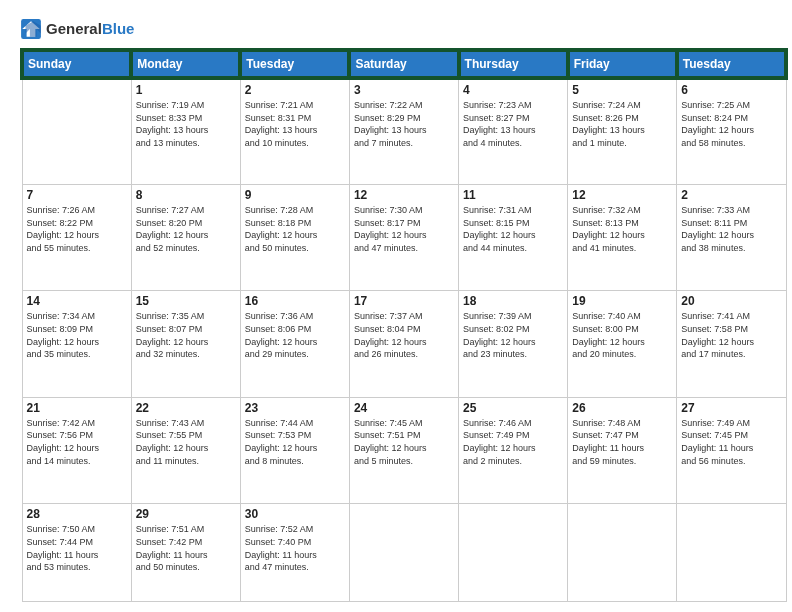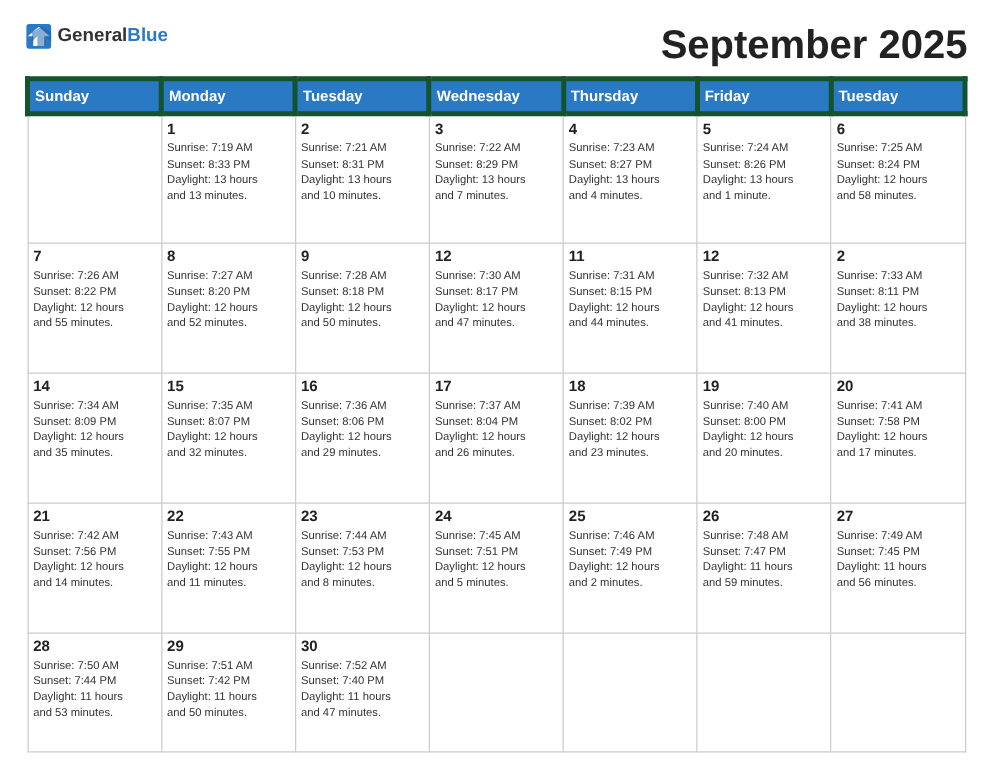--- a/index.html
+++ b/index.html
@@ -6,21 +6,21 @@
     body {
       font-family: Arial, sans-serif;
       background: #fff;
       width: 792px;
       height: 612px;
       overflow: hidden;
     }
     .page {
       width: 792px;
       height: 612px;
-      padding: 18px 18px 10px 20px;
+      padding: 18px 4px 10px 20px;
       display: flex;
       flex-direction: column;
     }
     .header {
       display: flex;
       justify-content: space-between;
       align-items: flex-start;
       margin-bottom: 8px;
     }
     .logo {
@@ -114,31 +114,30 @@
         <polygon points="24,6 38,14 38,28 30,20 30,34 18,34 18,20 10,28 10,14" fill="#1a5ca8" opacity="0.5"></polygon>
       </svg>
       <div>
         <div style="display:flex; gap:0;">
           <span class="logo-text-general">General</span>
             <span class="logo-text-blue">Blue</span>
         </div>
       </div>
     </div>
     <div class="title-area">
-      <div class="month-title">September 2025</div>
     </div>
   </div>
 
   <table class="calendar">
     <thead>
       <tr>
         <th>Sunday</th>
         <th>Monday</th>
         <th>Tuesday</th>
-        <th>Wednesday</th>
+        <th>Saturday</th>
         <th>Thursday</th>
         <th>Friday</th>
         <th>Tuesday</th>
       </tr>
     </thead>
     <tbody id="calendar-body">
     <tr>
           <td class="empty-cell"></td>
           <td>
             <span class="day-number">1</span>

